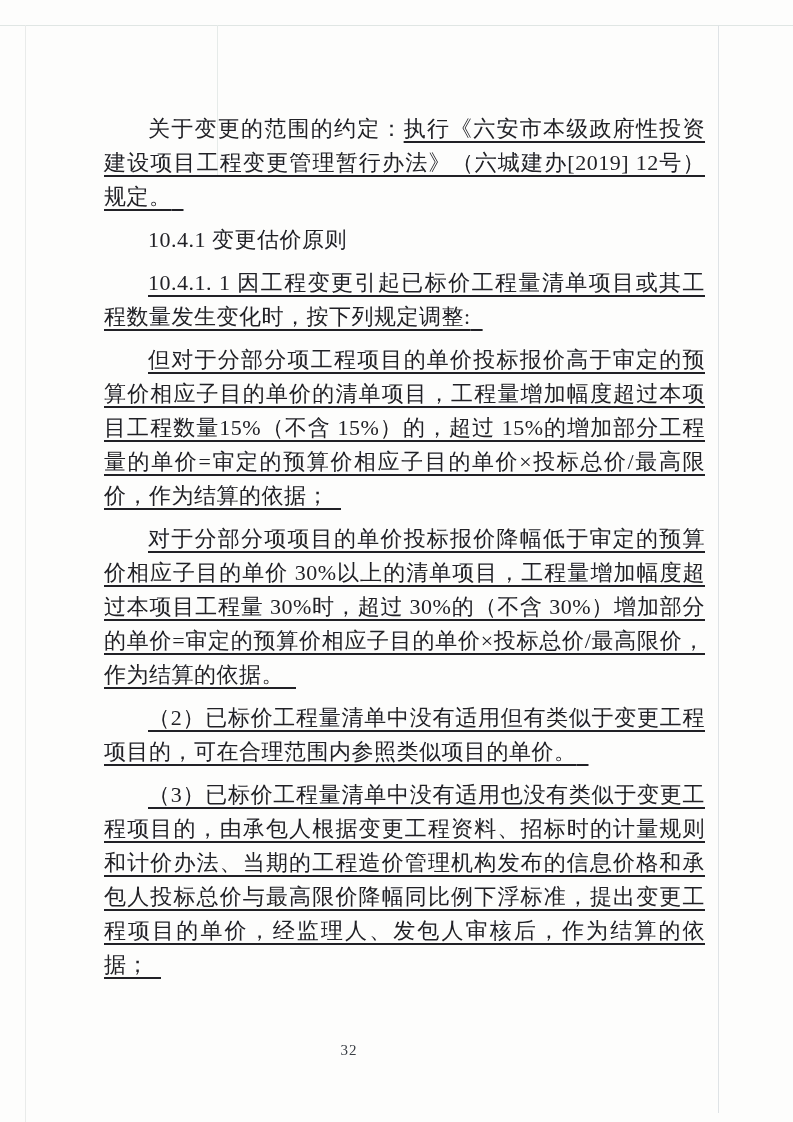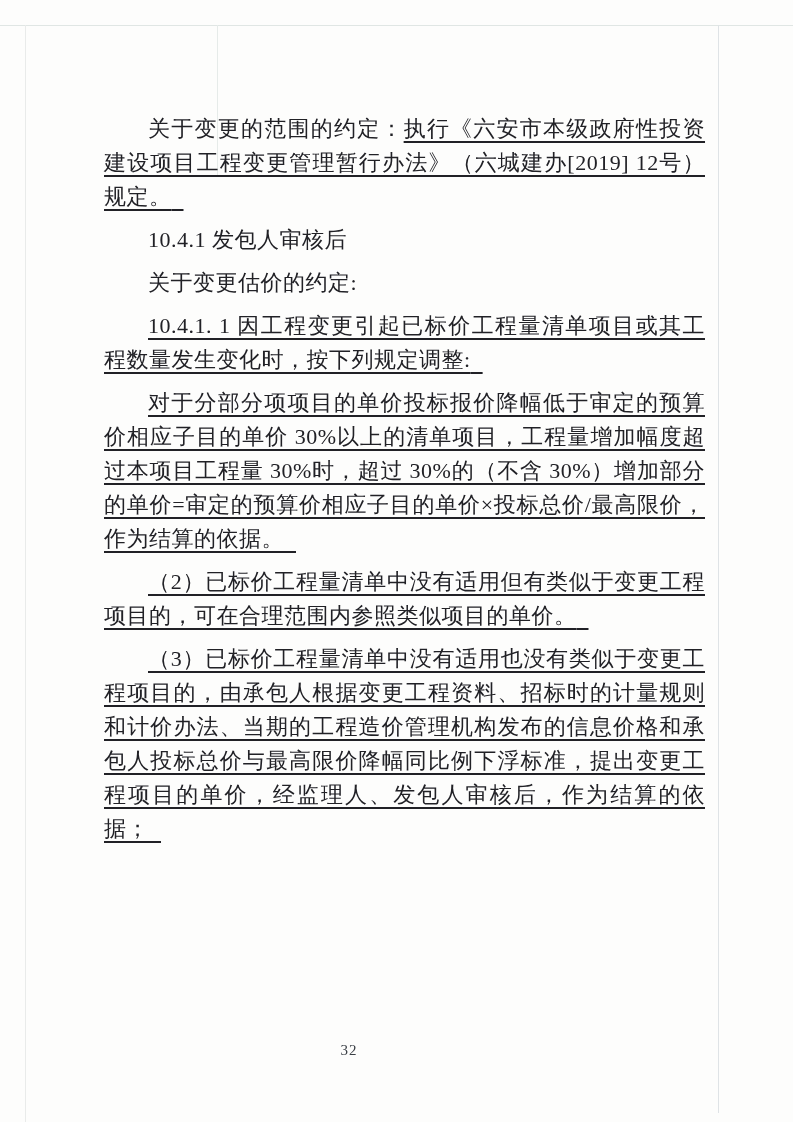--- a/index.html
+++ b/index.html
@@ -64,22 +64,22 @@
 <body>
 
 <div class="page">
   <div class="scan-line scan-top"></div>
   <div class="scan-line scan-left"></div>
   <div class="scan-line scan-right"></div>
   <div class="scan-line scan-crease"></div>
 
   <div class="content">
       <p class="mixed"><span>关于变更的范围的约定：</span><span class="u">执行《六安市本级政府性投资建设项目工程变更管理暂行办法》（六城建办[2019] 12号）规定。</span></p>
-      <p class="subheading">10.4.1 发包人审核后</p>
-      <p class="plain">关于变更估价的约定:</p>
+      <p class="subheading">10.4.1 变更估价原则</p>
       <p class="underlined u">10.4.1. 1 因工程变更引起已标价工程量清单项目或其工程数量发生变化时，按下列规定调整:</p>
+      <p class="underlined u">但对于分部分项工程项目的单价投标报价高于审定的预算价相应子目的单价的清单项目，工程量增加幅度超过本项目工程数量15%（不含 15%）的，超过 15%的增加部分工程量的单价=审定的预算价相应子目的单价×投标总价/最高限价，作为结算的依据；</p>
       <p class="underlined u">对于分部分项项目的单价投标报价降幅低于审定的预算价相应子目的单价 30%以上的清单项目，工程量增加幅度超过本项目工程量 30%时，超过 30%的（不含 30%）增加部分的单价=审定的预算价相应子目的单价×投标总价/最高限价，作为结算的依据。</p>
       <p class="underlined u">（2）已标价工程量清单中没有适用但有类似于变更工程项目的，可在合理范围内参照类似项目的单价。</p>
       <p class="underlined u">（3）已标价工程量清单中没有适用也没有类似于变更工程项目的，由承包人根据变更工程资料、招标时的计量规则和计价办法、当期的工程造价管理机构发布的信息价格和承包人投标总价与最高限价降幅同比例下浮标准，提出变更工程项目的单价，经监理人、发包人审核后，作为结算的依据；</p>
     </div>
 
   <div class="page-number">32</div>
 </div>
 
 </body></html>

